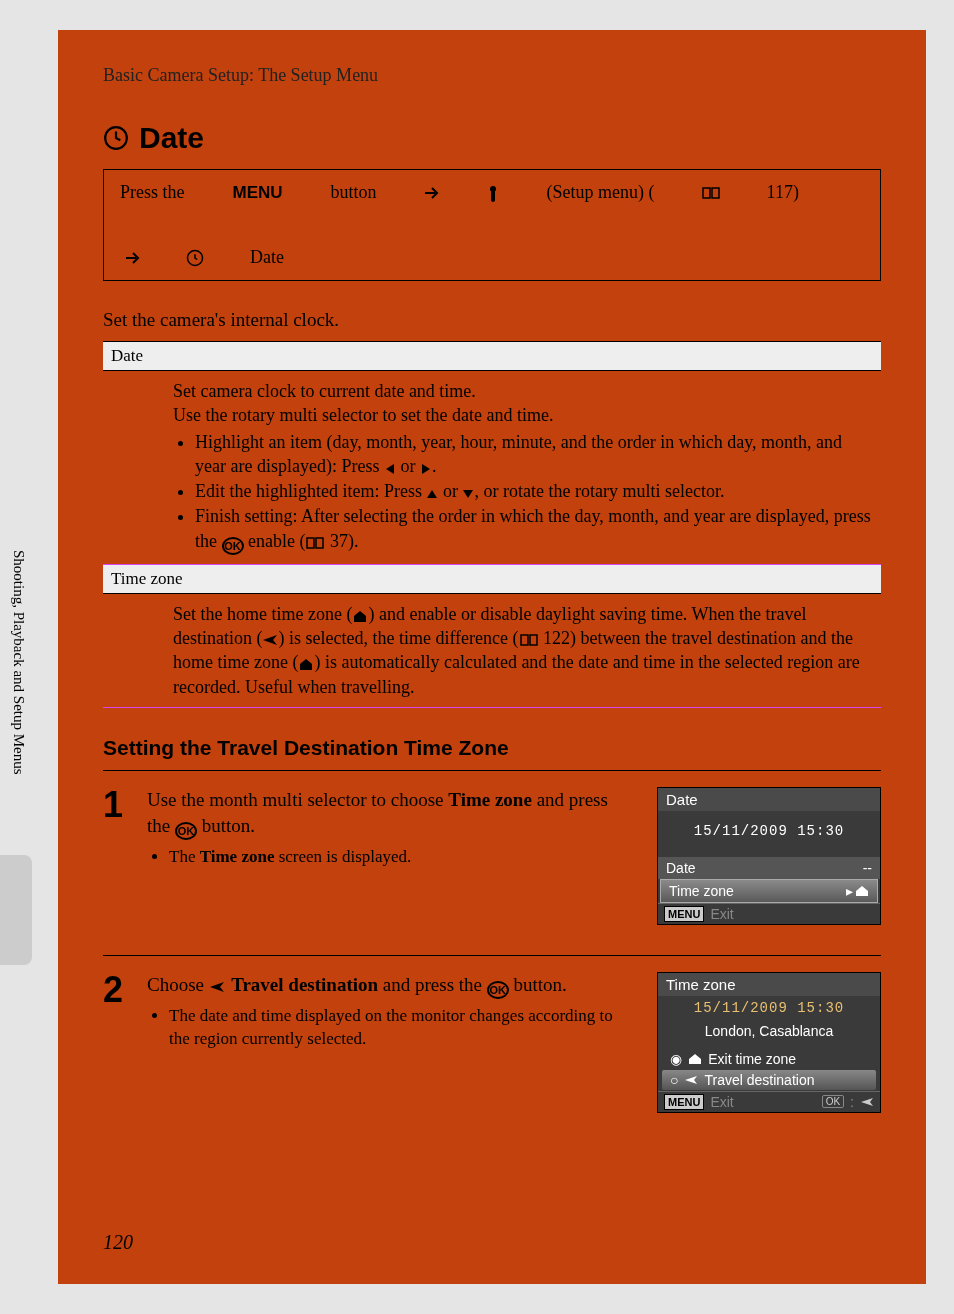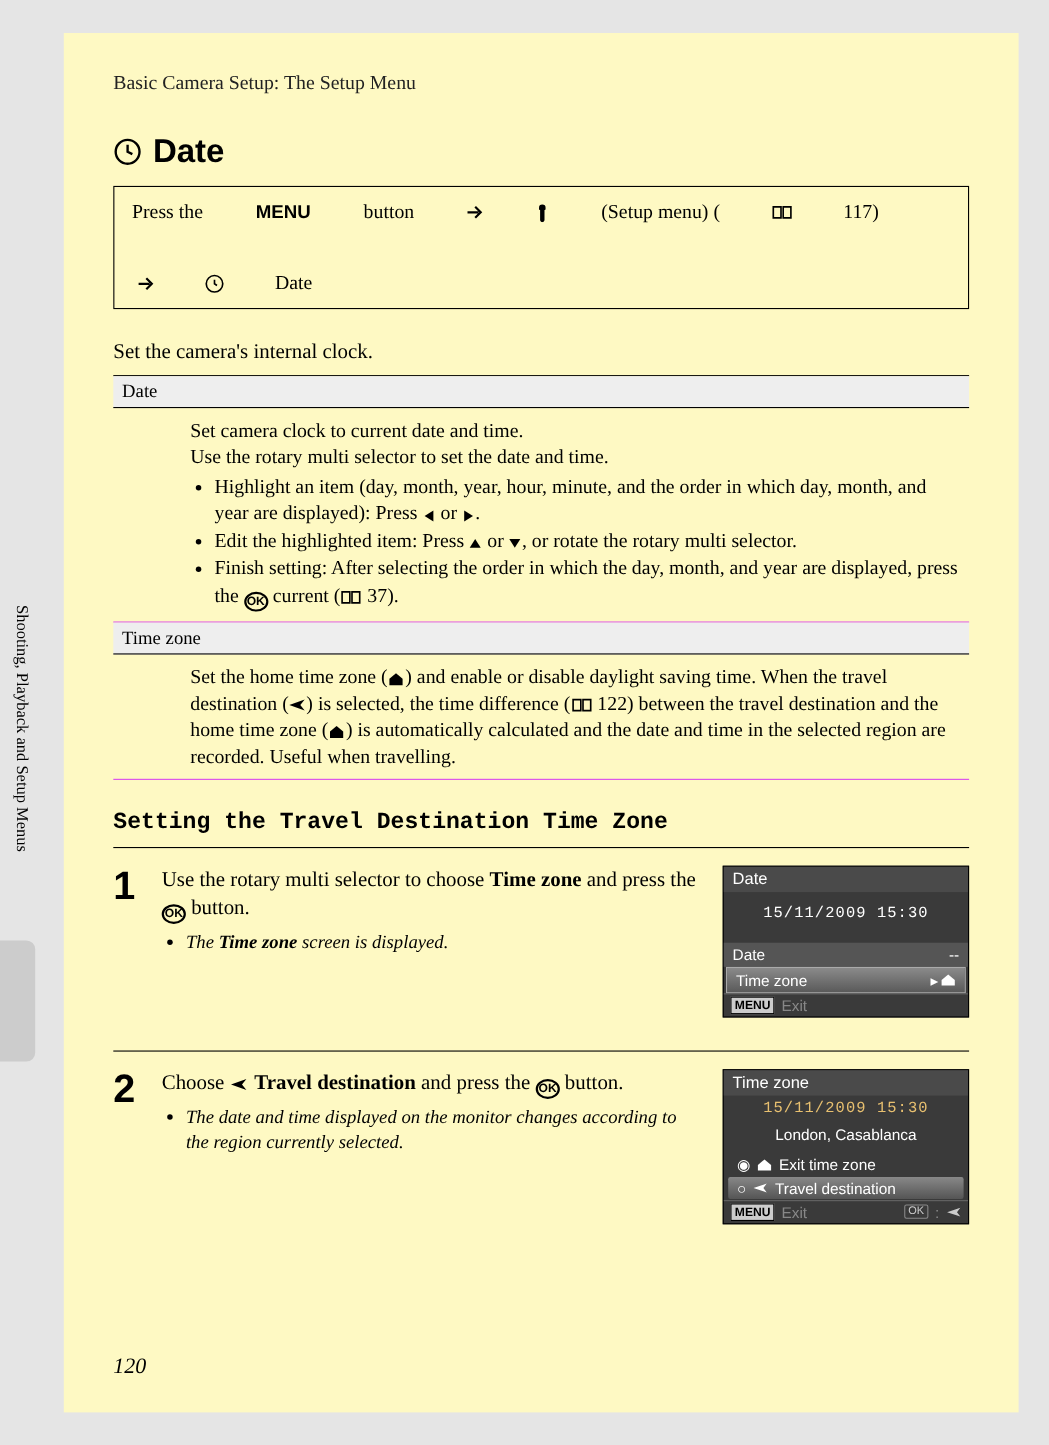--- a/index.html
+++ b/index.html
@@ -10,21 +10,21 @@
     font-family: Georgia, "Times New Roman", serif;
     color: #000;
     position: relative;
   }
   .page {
     position: absolute;
     top: 30px;
     left: 58px;
     width: 868px;
     height: 1254px;
-    background: #fef9c3;
+    background: #c2410c;
     padding: 35px 45px 40px 45px;
   }
   .chapter-line {
     font-size: 18px;
     color: #222;
     margin-bottom: 35px;
     font-weight: 400;
   }
   h1.title {
     font-size: 30px;
@@ -68,21 +68,21 @@
     line-height: 1.35;
   }
   .subtable ul {
     list-style: disc;
     margin-left: 22px;
     margin-top: 2px;
   }
   .subtable li { margin: 1px 0; }
   .bold { font-weight: 700; }
   h2.subhead {
-    font-family: Liberation Mono, monospace;
+    font-family: Liberation Sans, sans-serif;
     font-size: 21px;
     font-weight: 700;
     margin: 28px 0 10px 0;
   }
   hr.sep { border: none; border-top: 1px solid #000; margin: 8px 0 16px 0; }
   .step {
     display: flex;
     gap: 14px;
     margin-bottom: 30px;
   }
@@ -92,21 +92,21 @@
     font-weight: 700;
     min-width: 30px;
     line-height: 1;
   }
   .step .txt {
     flex: 1;
     font-size: 19px;
     line-height: 1.35;
     padding-right: 10px;
   }
-  .step .txt ul { list-style: disc; margin-left: 22px; margin-top: 6px; font-size: 17px; font-style: italic; }
+  .step .txt ul { list-style: disc; margin-left: 22px; margin-top: 6px; font-size: 17px; }
   .screen {
     width: 224px;
     flex-shrink: 0;
   }
   .lcd {
     background: #3a3a3a;
     border: 1px solid #000;
     width: 224px;
     font-family: Arial, sans-serif;
     font-size: 14px;
@@ -235,21 +235,21 @@
             </svg><span>.</span>
         </li>
         <li>
           <span>Edit the highlighted item: Press </span><svg class="inline" width="12" height="12">
               <path d="M1 10l5-8 5 8z"></path>
             </svg><span> or </span><svg class="inline" width="12" height="12">
               <path d="M1 2l5 8 5-8z"></path>
             </svg><span>, or rotate the rotary multi selector.</span>
         </li>
         <li>
-          <span>Finish setting: After selecting the order in which the day, month, and year are displayed, press the </span><span class="ok-btn">OK</span><span> current (</span><svg class="inline" width="20" height="14">
+          <span>Finish setting: After selecting the order in which the day, month, and year are displayed, press the </span><span class="ok-btn">OK</span><span> enable (</span><svg class="inline" width="20" height="14">
               <path d="M2 2h7v10H2zM11 2h7v10h-7z" fill="none" stroke="#000" stroke-width="1.5"></path>
             </svg><span> 37).</span>
         </li>
       </ul>
     </div>
     <div class="hdr">Time zone</div>
     <div class="body">
       <span>Set the home time zone (</span><svg class="inline" width="16" height="14">
           <path d="M2 7l6-5 6 5v6H2z" fill="#000"></path>
         </svg><span>) and enable or disable daylight saving time. When the travel destination (</span><svg class="inline" width="16" height="14">
@@ -261,21 +261,21 @@
         </svg><span>) is automatically calculated and the date and time in the selected region are recorded. Useful when travelling.</span>
     </div>
   </div>
 
   <h2 class="subhead">Setting the Travel Destination Time Zone</h2>
   <hr class="sep">
 
   <div class="step">
     <div class="num">1</div>
     <div class="txt">
-      <span>Use the rotary multi selector to choose </span><span class="bold">Time zone</span><span> and press the </span><span class="ok-btn">OK</span><span> button.</span>
+      <span>Use the month multi selector to choose </span><span class="bold">Time zone</span><span> and press the </span><span class="ok-btn">OK</span><span> button.</span>
       <ul>
         <li><span>The </span><span class="bold">Time zone</span><span> screen is displayed.</span></li>
       </ul>
     </div>
     <div class="screen">
       <div class="lcd">
         <div class="bar">Date</div>
         <div style="height:8px"></div>
         <div class="datetime">15/11/2009  15:30</div>
         <div style="height:14px"></div>

